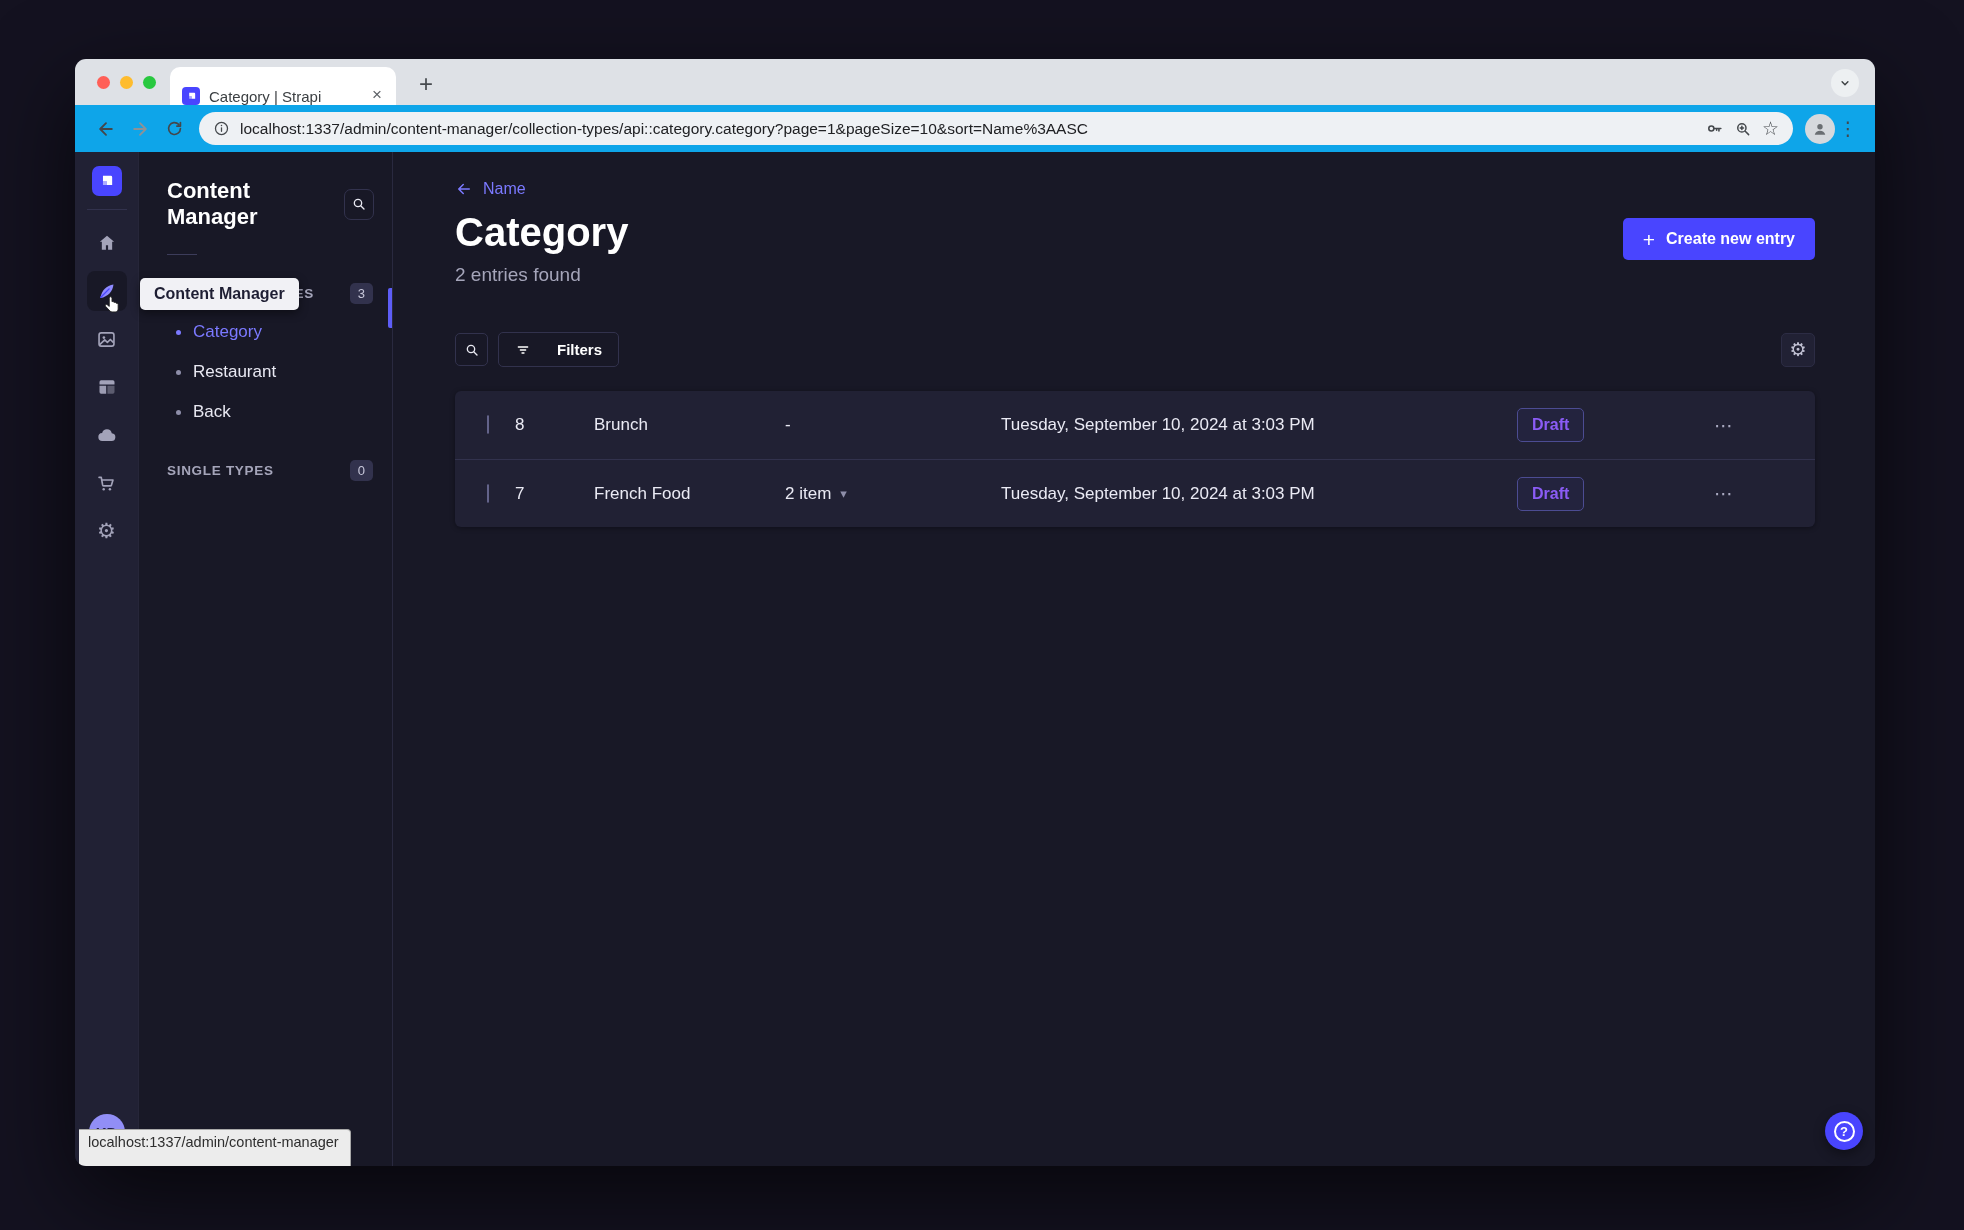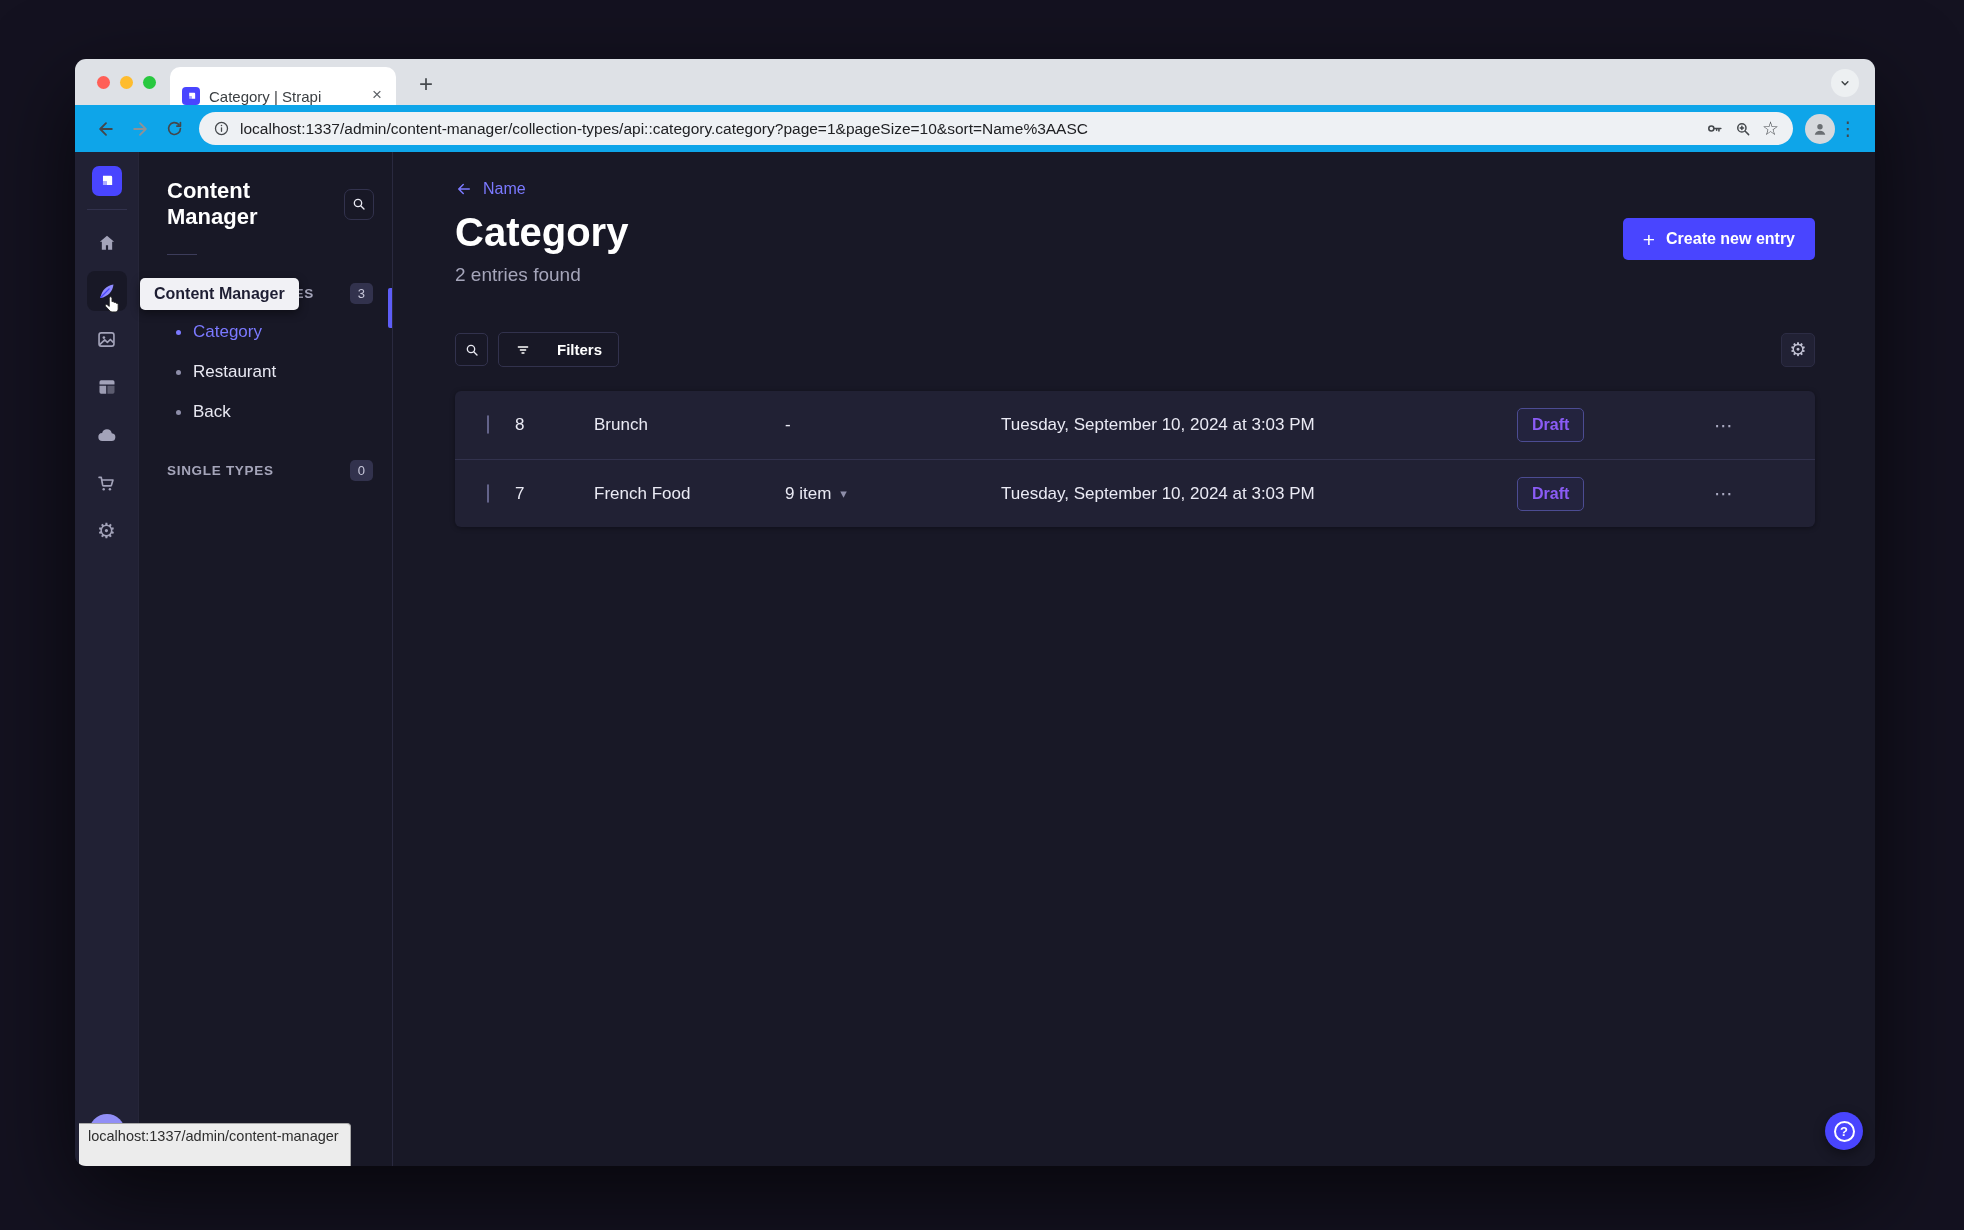--- a/index.html
+++ b/index.html
@@ -128,21 +128,21 @@
   .row-actions { color:#a9a9c0; font-size:19px; }
   
   .help-fab { position:absolute; right:12px; bottom:16px; width:38px; height:38px;
     border-radius:50%; background:#4945ff; display:flex; align-items:center;
     justify-content:center; box-shadow:0 4px 12px rgba(0,0,0,.4); }
   .help-ring { width:21px; height:21px; border:2px solid #fff; border-radius:50%;
     color:#fff; font-size:13px; font-weight:bold; display:flex; align-items:center;
     justify-content:center; }
   .status-bubble { position:absolute; left:4px; bottom:0; z-index:40;
     background:#ececec; border:1px solid #a8a8a8; border-left:none; border-bottom:none;
-    border-radius:0 4px 0 0; color:#2e2e2e; font-size:14.5px; padding:4px 11px 22px 9px;
+    border-radius:0 4px 0 0; color:#2e2e2e; font-size:14.5px; padding:4px 11px 16px 9px;
     white-space:nowrap; }
 </style>
 </head>
 <body>
 
 <div class="window">
 
   <div class="tabstrip">
     <div class="traffic">
       <span style="background:#ff5f57"></span>
@@ -356,21 +356,21 @@
           <div class="c-status"><span class="draft-badge">Draft</span></div>
           <div class="c-actions"><span class="row-actions">⋯</span></div>
         </div>
 
         <div class="t-row">
           <div class="c-check"><span class="checkbox"></span></div>
           <div class="c-id cell">7</div>
           <div class="c-name cell">French Food</div>
           <div class="c-rest">
             <span class="rest-cell cell">
-              <span>9 item</span>
+              <span>2 item</span>
               <span class="caret-down">▾</span>
             </span>
           </div>
           <div class="c-date cell">Tuesday, September 10, 2024 at 3:03 PM</div>
           <div class="c-status"><span class="draft-badge">Draft</span></div>
           <div class="c-actions"><span class="row-actions">⋯</span></div>
         </div>
       </div>
     </div>
   </div>

